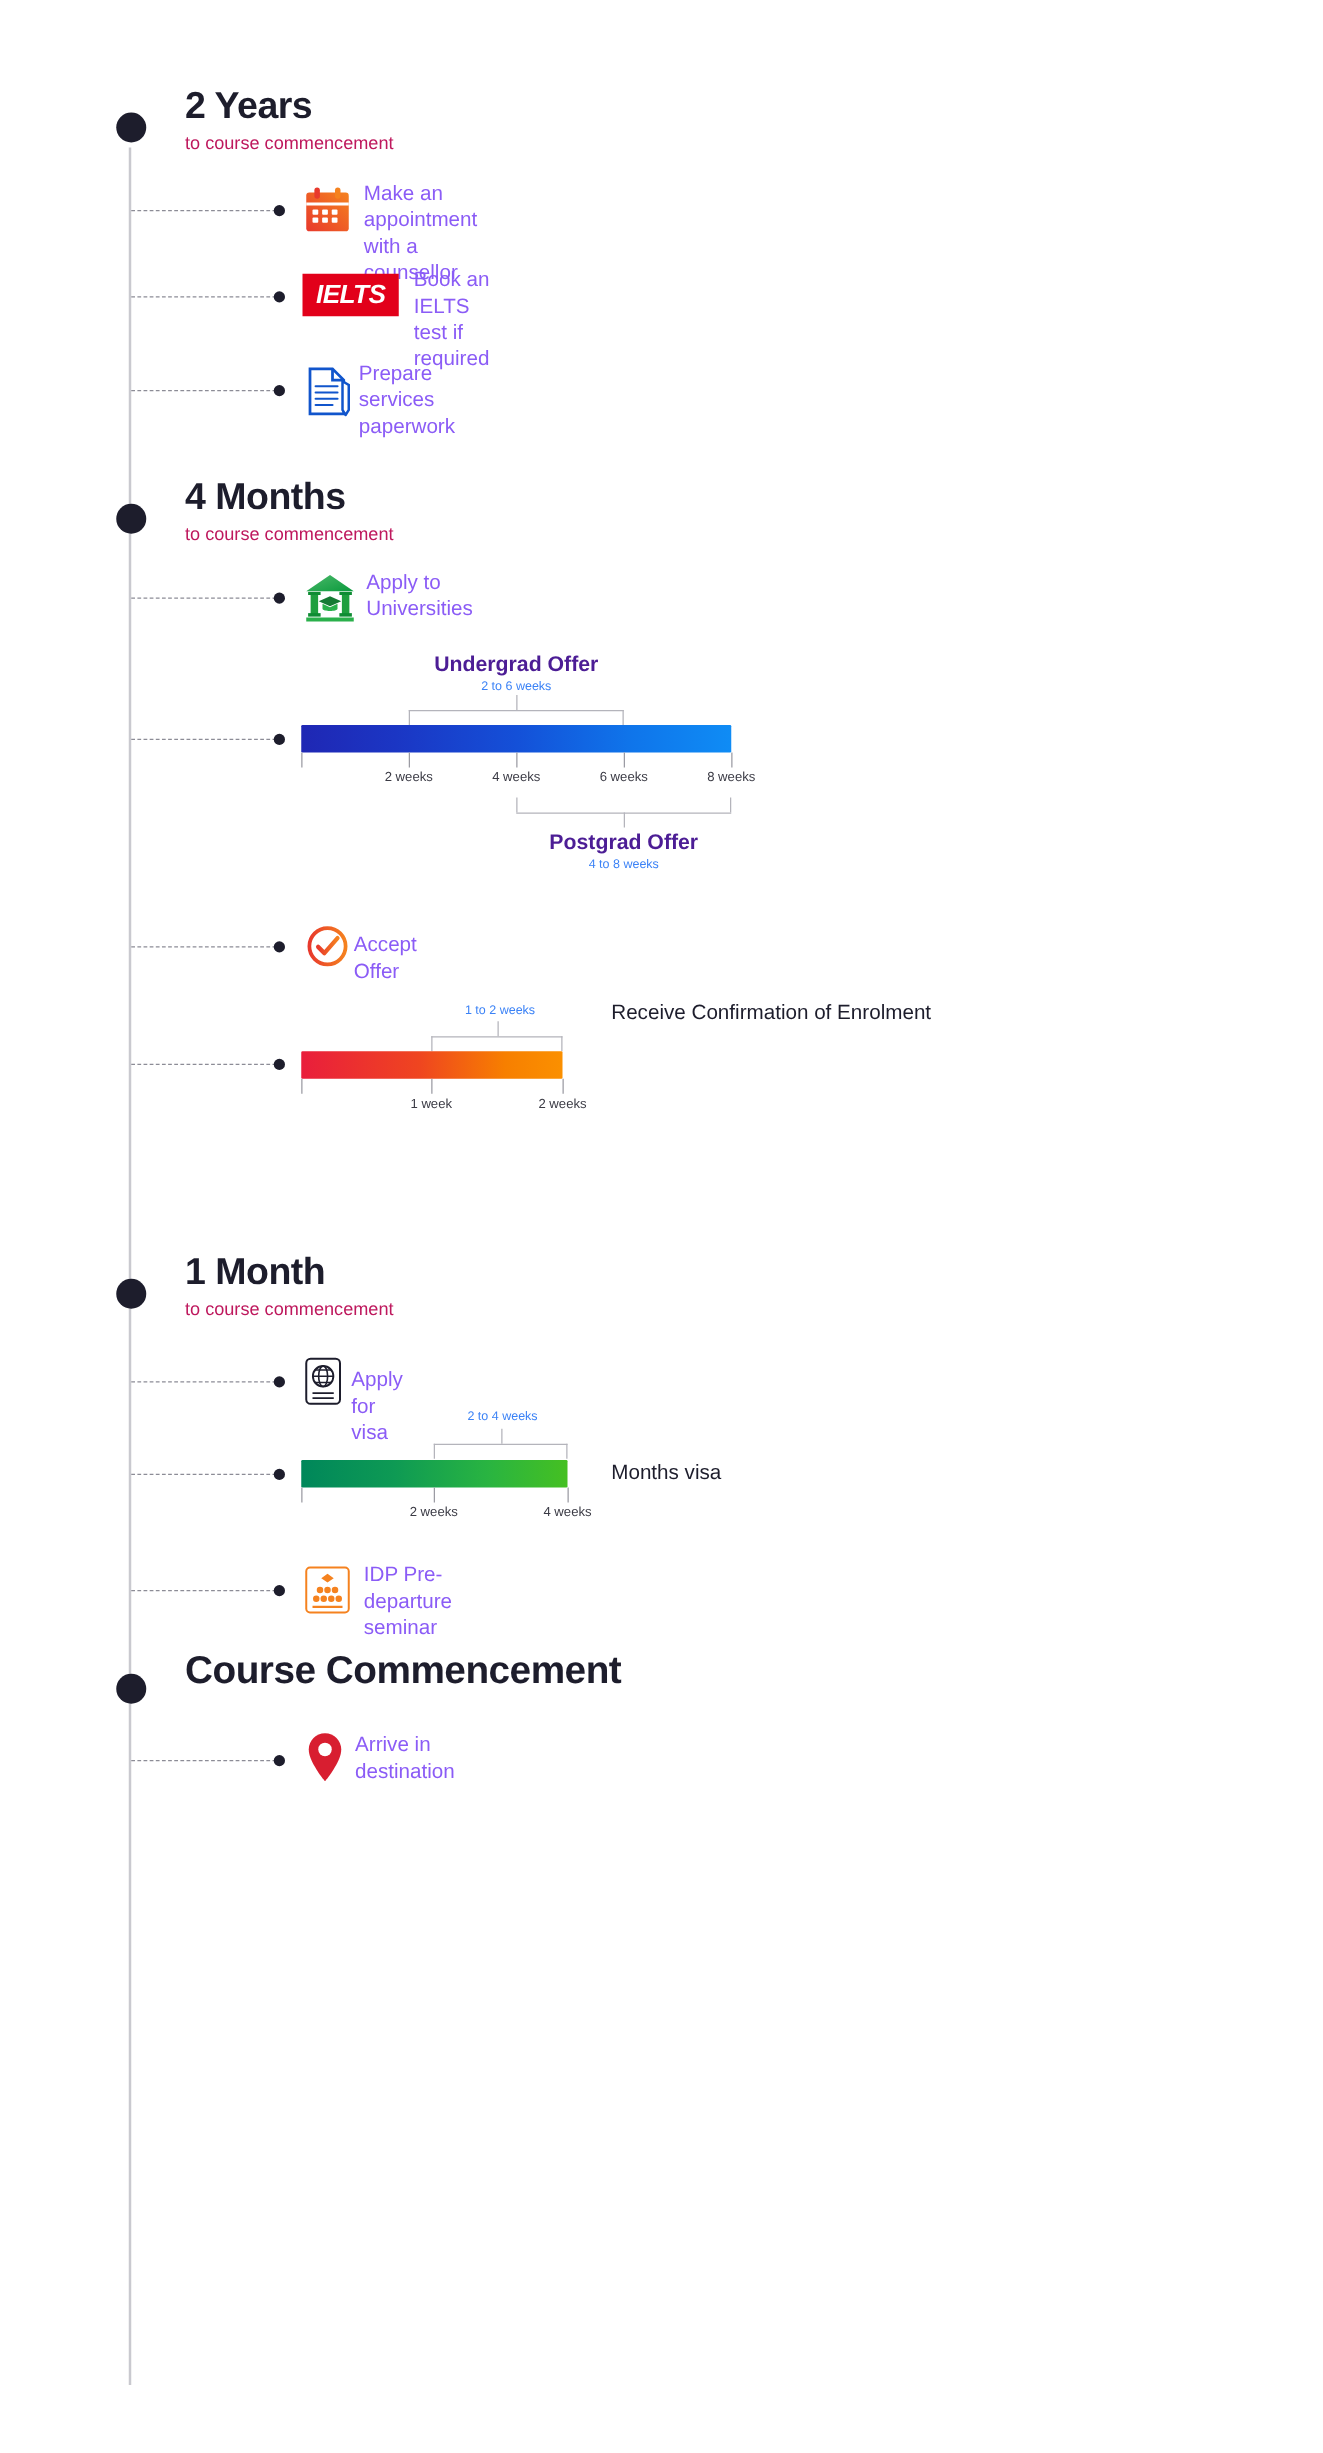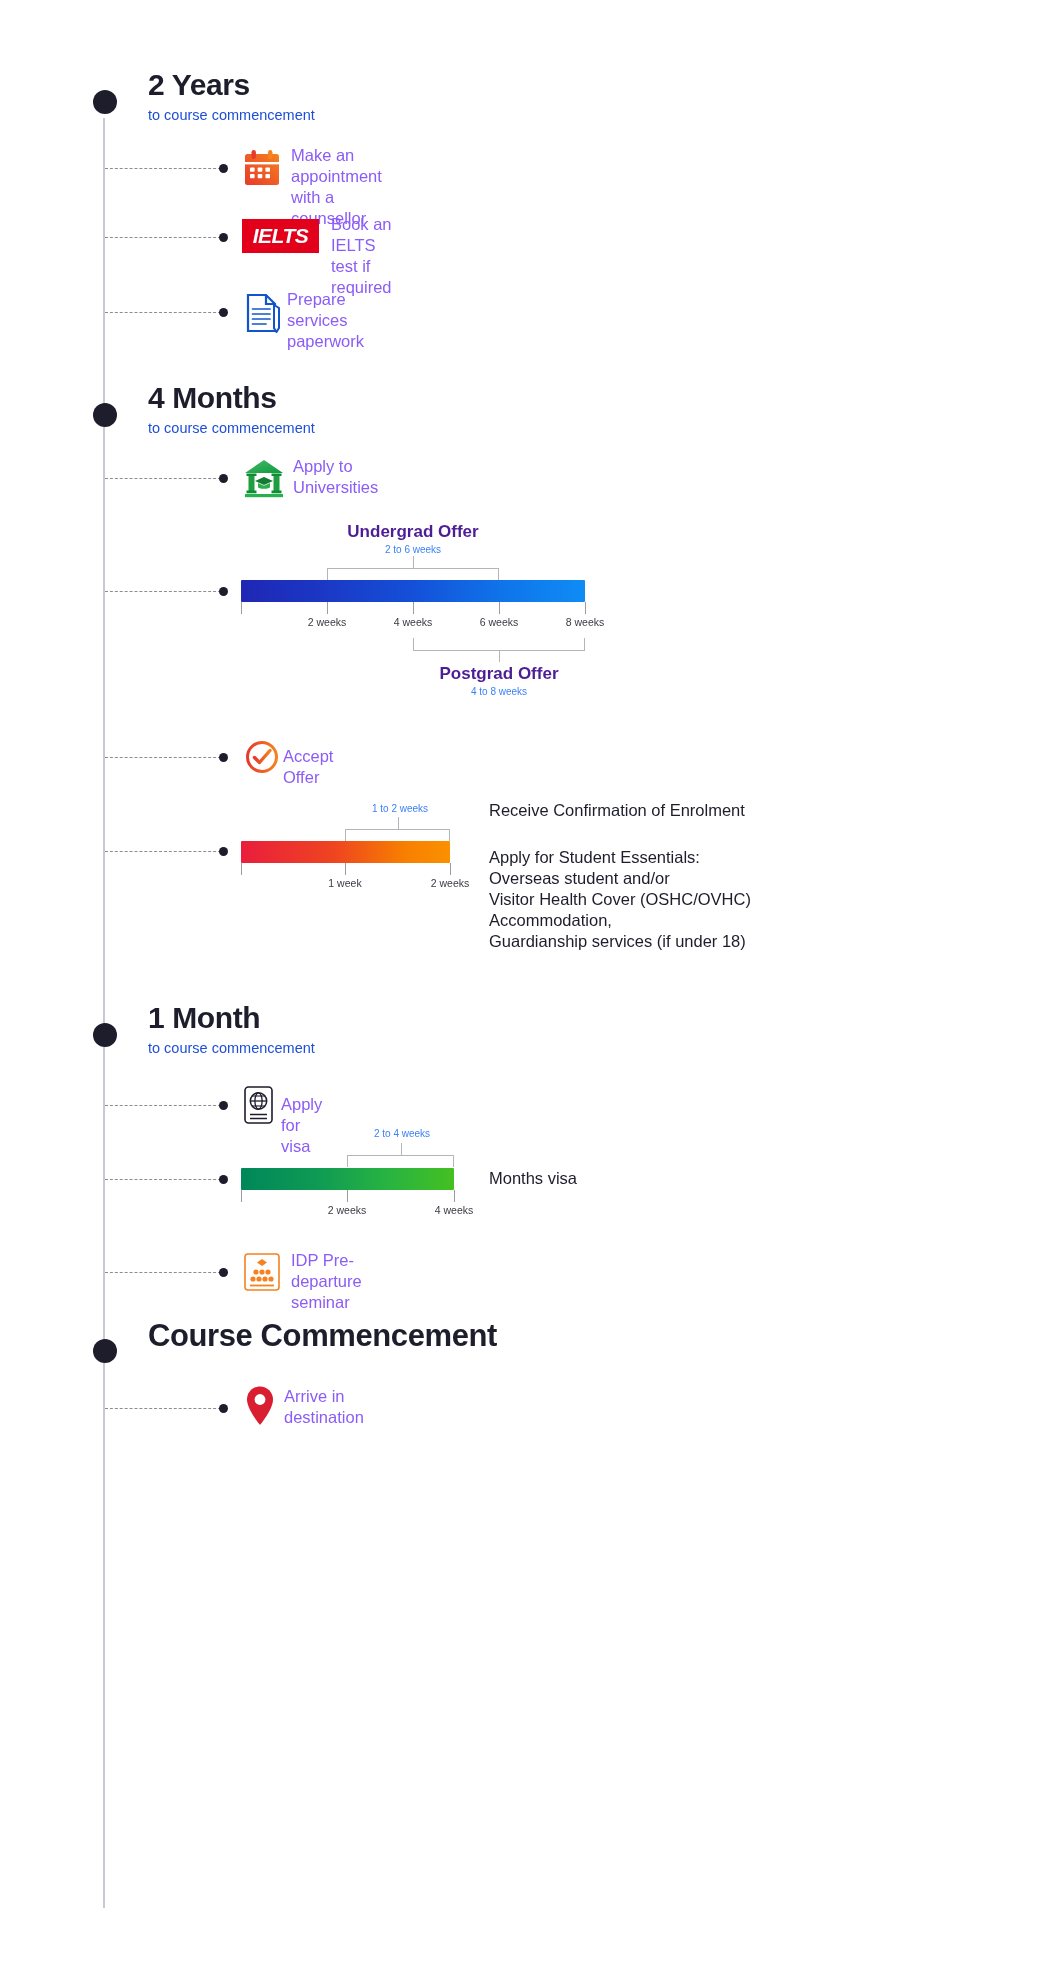--- a/index.html
+++ b/index.html
@@ -27,21 +27,21 @@
     width: 24px; height: 24px; border-radius: 50%;
     background: #1d1d2c;
   }
   .milestone .big {
     position: absolute; left: 44px; top: -22px;
     font-size: 30px; font-weight: 700; letter-spacing: -0.4px;
     white-space: nowrap; color: #1d1d2c;
   }
   .milestone .sub {
     position: absolute; left: 44px; top: 17px;
-    font-size: 14.5px; font-weight: 400; color: #1d4ed8;
+    font-size: 14.5px; font-weight: 400; color: #be185d;
     white-space: nowrap;
   }
   .milestone.final .big { font-size: 31px; top: -21px; }
 
   
   .step { position: absolute; }
   .step .lead {
     position: absolute;
     left: 0; top: 0;
     height: 1px;
@@ -299,25 +299,20 @@
 
     <div class="tick" style="left:0px;   top:22px; height:12px;"></div>
     <div class="tick" style="left:104px; top:22px; height:12px;"></div>
     <div class="tick" style="left:209px; top:22px; height:12px;"></div>
 
     <div class="ticklabel" style="left:69px;  top:36px; width:70px;">1 week</div>
     <div class="ticklabel" style="left:174px; top:36px; width:70px;">2 weeks</div>
   </div>
 
   <div class="side-note" style="left:489px; top:800px;">Receive Confirmation of Enrolment</div>
-  <div class="side-note" style="left:489px; top:847px;">Apply for Student Essentials:
-Overseas student and/or
-Visitor Health Cover (OSHC/OVHC)
-Accommodation,
-Guardianship services (if under 18)</div>
 
   <div class="milestone" style="left:104px; top:1023px;">
     <div class="dot"></div>
     <div class="big">1 Month</div>
     <div class="sub">to course commencement</div>
   </div>
 
   <div class="step" style="left:105px; top:1105px;">
     <div class="lead" style="width:116px;"></div>
     <div class="node" style="left:114px;"></div>

